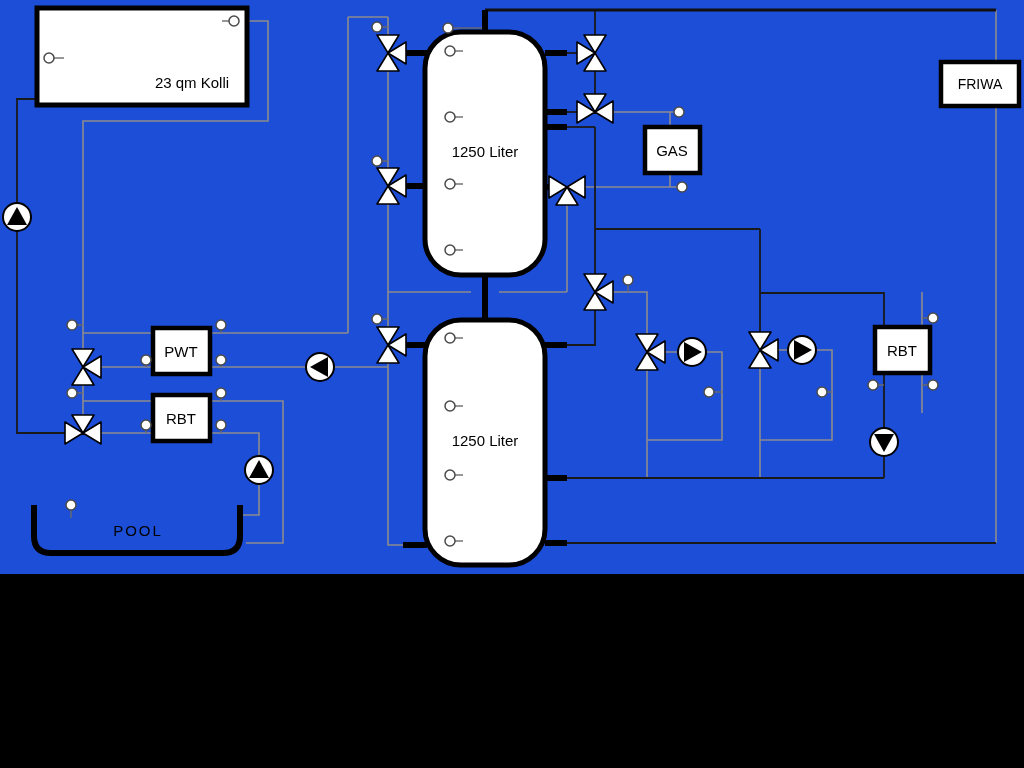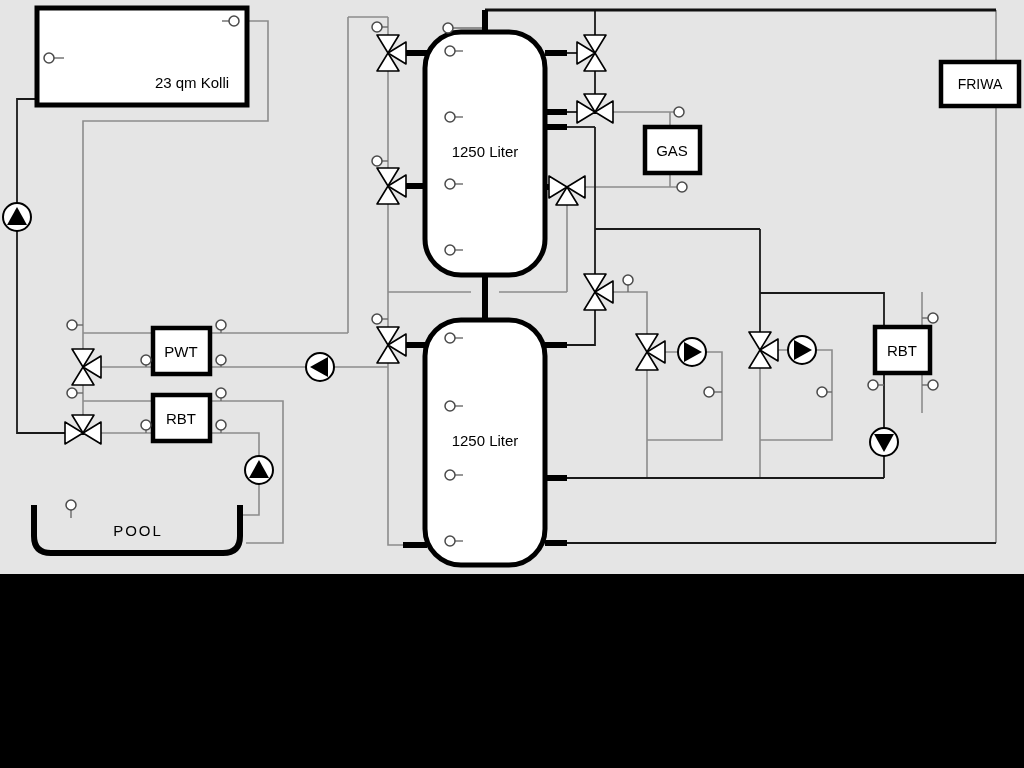--- a/index.html
+++ b/index.html
@@ -1,16 +1,16 @@
 <!DOCTYPE html>
 <html><head>
 <meta charset="utf-8">
 <style>
   html,body{margin:0;padding:0;background:#fff;}
-  .stage{position:relative;width:1024px;height:768px;background:#e5e5e5;overflow:hidden;}
+  .stage{position:relative;width:1024px;height:768px;background:#1d4ed8;overflow:hidden;}
   svg{display:block;}
   text{font-family:"Liberation Sans",sans-serif;fill:#000;}
   .lbl15{font-size:15px;}
   .lbl14{font-size:14px;}
   .pool-lbl{font-size:15px;letter-spacing:2px;}
 </style>
 </head>
 <body>
 
 <div class="stage">

